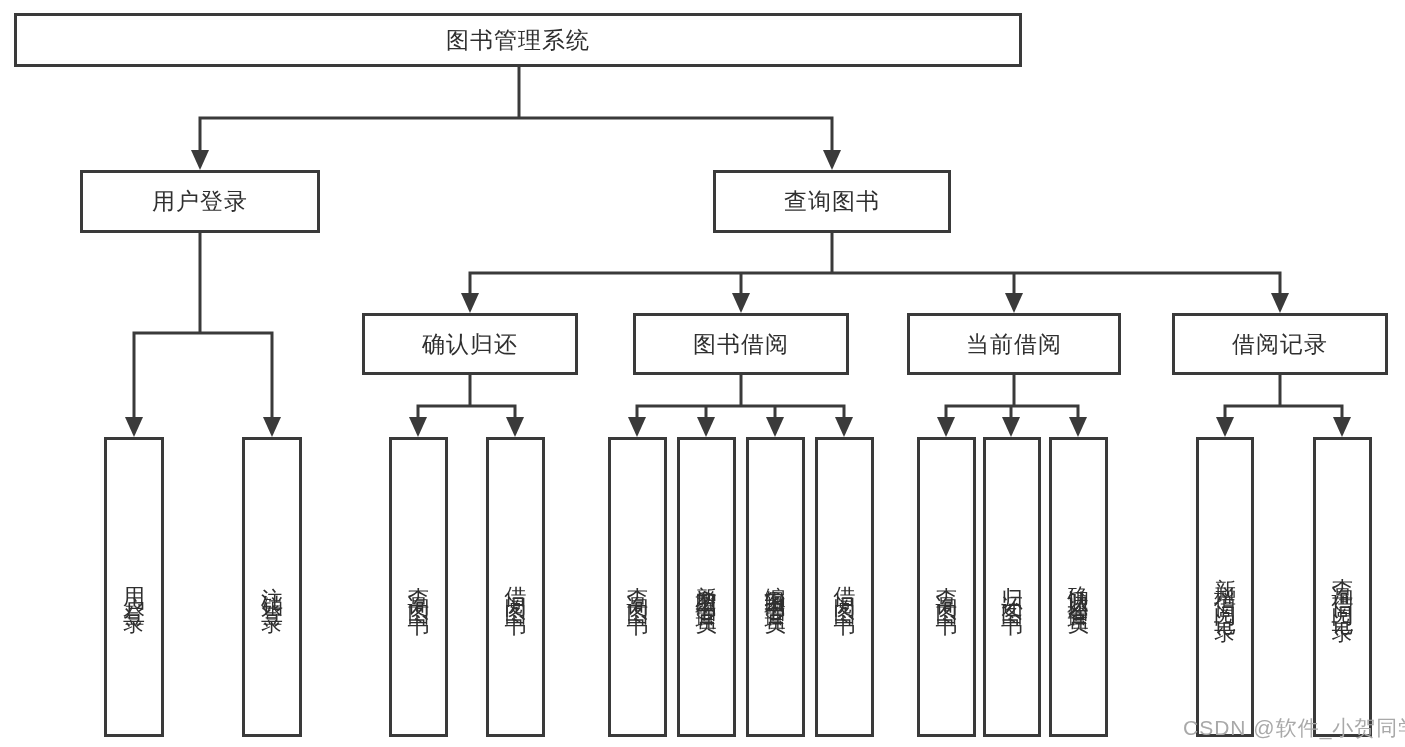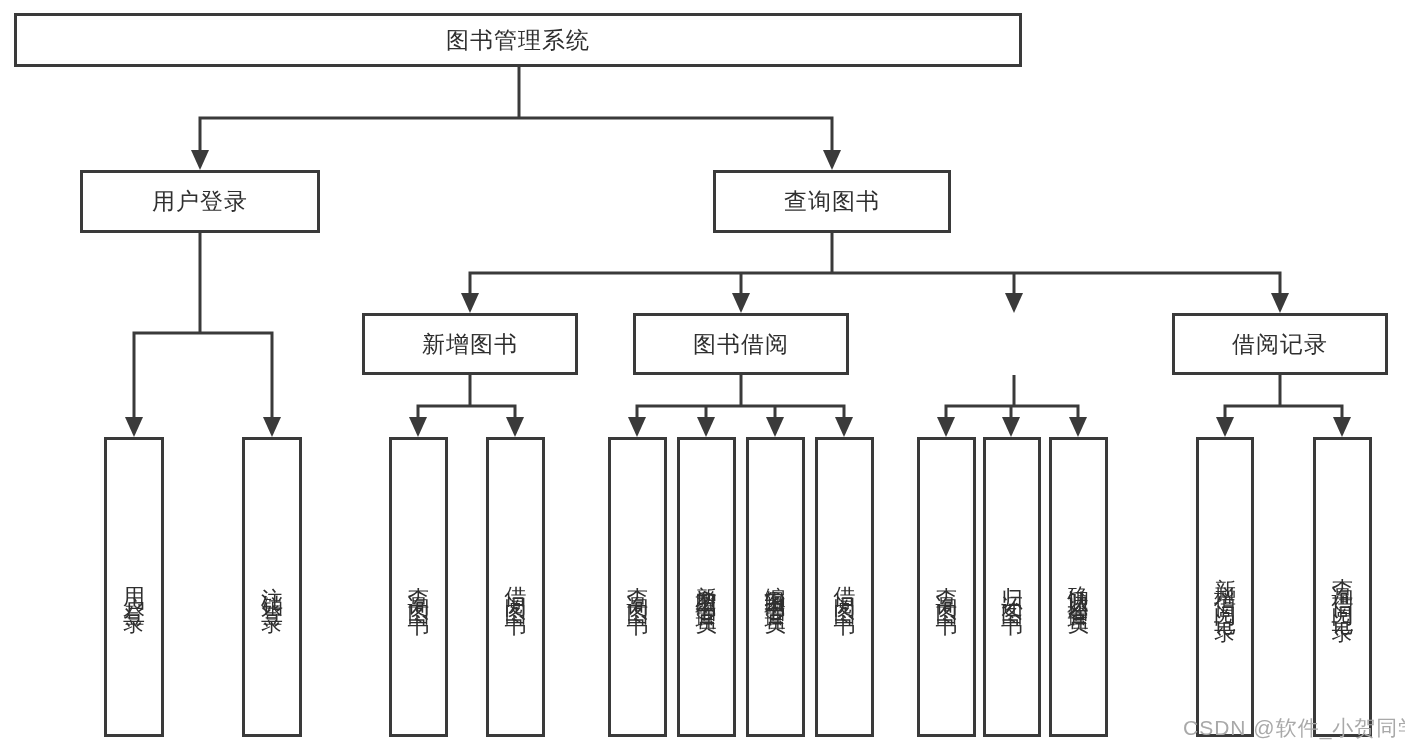--- a/index.html
+++ b/index.html
@@ -121,24 +121,27 @@
   </div>
 
   <div class="box hbox" style="left:80px; top:170px; width:240px; height:63px;">
     <span>用户登录</span>
   </div>
   <div class="box hbox" style="left:713px; top:170px; width:238px; height:63px;">
     <span>查询图书</span>
   </div>
 
   <div class="box hbox" style="left:362px; top:313px; width:216px; height:62px;">
-    <span>新增图书</span>
+    <span>确认归还</span>
   </div>
   <div class="box hbox" style="left:633px; top:313px; width:216px; height:62px;text-align:right;">
     <span>图书借阅</span>
+  </div>
+  <div class="box hbox" style="left:907px; top:313px; width:214px; height:62px;">
+    <span>当前借阅</span>
   </div>
   <div class="box hbox" style="left:1172px; top:313px; width:216px; height:62px;">
     <span>借阅记录</span>
   </div>
 
   <div class="box vbox" style="left:104px; top:437px; width:60px; height:300px;">
     <span class="vt">用户登录</span>
   </div>
   <div class="box vbox" style="left:242px; top:437px; width:60px; height:300px;">
     <span class="vt">注销登录</span>

